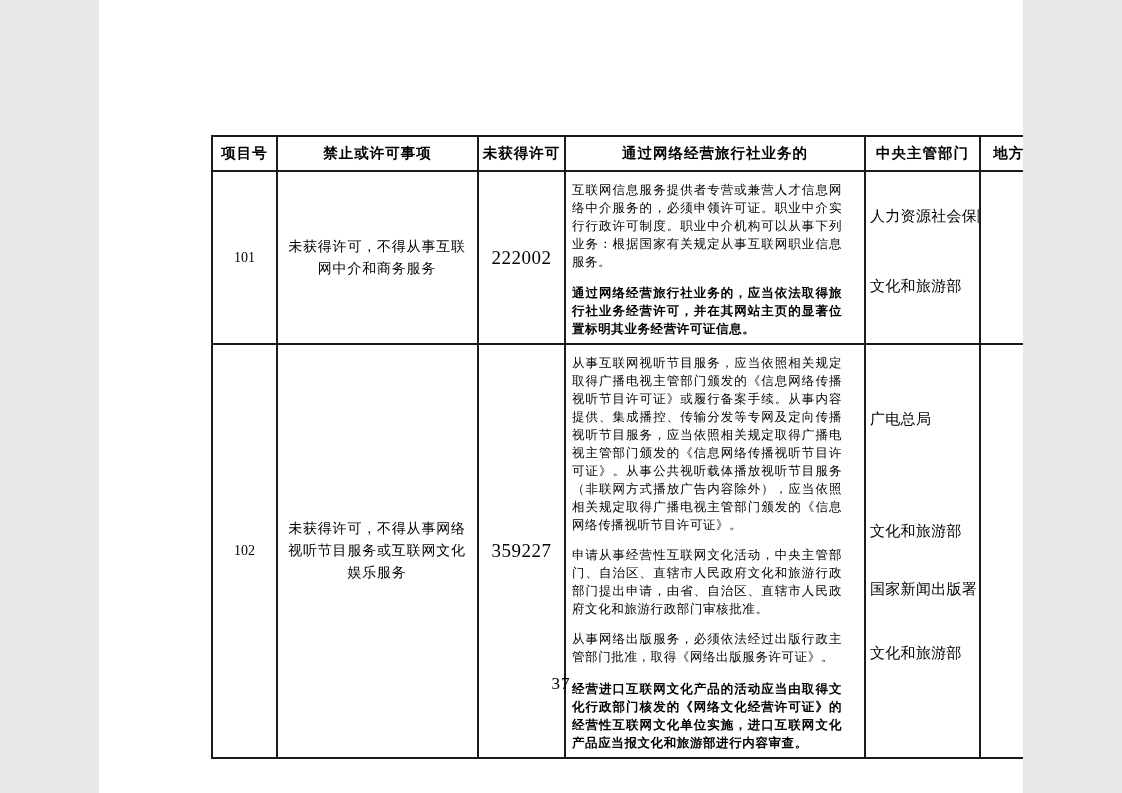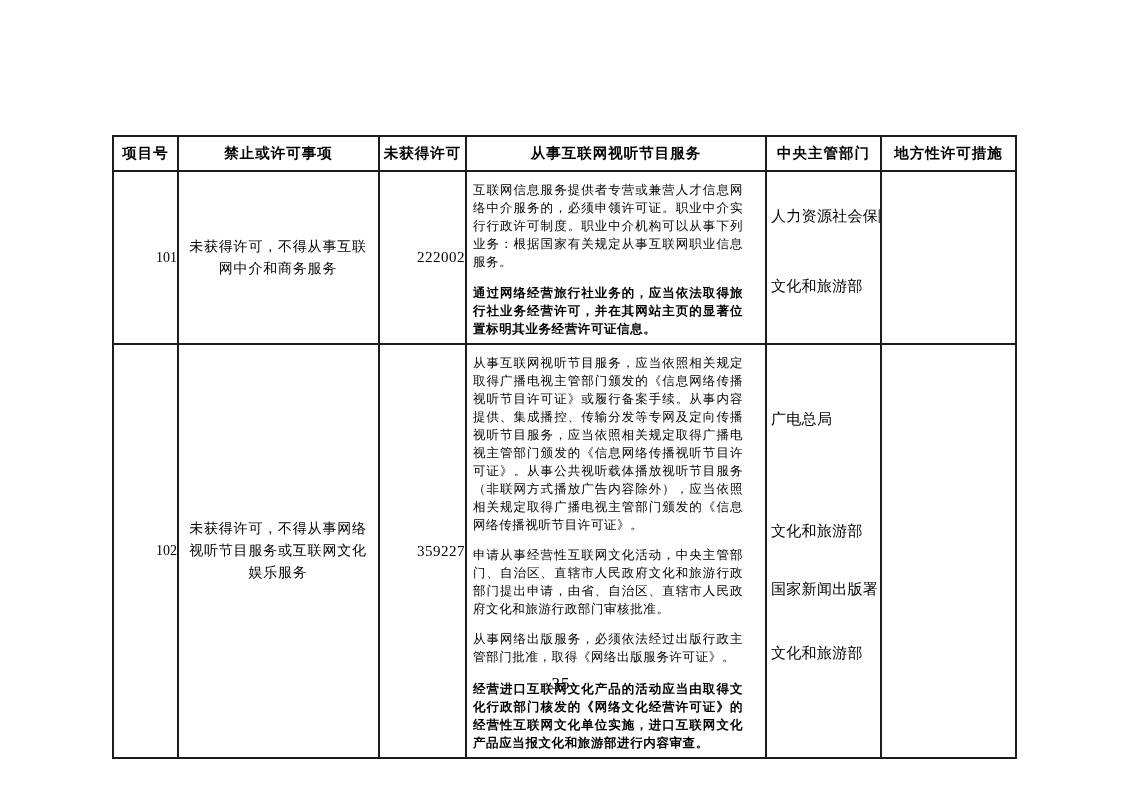--- a/index.html
+++ b/index.html
@@ -1,19 +1,19 @@
 <!DOCTYPE html>
 <html><head>
 <meta charset="utf-8">
 <style>
   * { box-sizing: border-box; margin: 0; padding: 0; }
   html, body { background: #e8e8e8; }
   .page {
     position: relative;
-    width: 1122px;
+    width: 924px;
     height: 793px;
     background: #ffffff;
     margin: 0 auto;
     font-family: "Liberation Serif", "DejaVu Serif", serif;
     color: #000000;
     overflow: hidden;
   }
   table.measures {
     position: absolute;
     left: 112px;
@@ -31,24 +31,24 @@
   tr.row-first  { height: 148px; }
   tr.row-second { height: 349px; }
   th.hcell {
     font-size: 14.5px;
     font-weight: bold;
     text-align: center;
     letter-spacing: 1px;
     padding: 2px;
   }
   td.c-id, td.c-code {
-    text-align: right;
+    text-align: center;
     font-size: 14px;
   }
-  td.c-code { font-size: 15px; letter-spacing: 0.5px; margin-top: 23px; }
+  td.c-code { font-size: 19px; letter-spacing: 0.5px; margin-top: 23px; }
   td.c-item {
     padding: 4px 6px 4px 5px;
     font-size: 14px;
     line-height: 22px;
     letter-spacing: 0.8px;
     text-align: center;
   }
   td.c-desc {
     vertical-align: top;
     padding: 9px 22px 5px 6px;
@@ -98,21 +98,21 @@
       <col style="width:87px">
       <col style="width:300px">
       <col style="width:115px">
       <col style="width:135px">
     </colgroup>
     <thead>
       <tr class="row-header">
         <th class="hcell">项目号</th>
         <th class="hcell">禁止或许可事项</th>
         <th class="hcell">未获得许可</th>
-        <th class="hcell">从事互联网视听节目服务</th>
+        <th class="hcell">通过网络经营旅行社业务的</th>
         <th class="hcell">中央主管部门</th>
         <th class="hcell">地方性许可措施</th>
       </tr>
     </thead>
     <tbody>
       <tr class="row-first">
         <td class="c-id">101</td>
         <td class="c-item">未获得许可，不得从事互联网中介和商务服务</td>
         <td class="c-code">222002</td>
         <td class="c-desc">
@@ -139,15 +139,15 @@
           <span class="dept" style="top:66px;">广电总局</span>
           <span class="dept" style="top:178px;">文化和旅游部</span>
           <span class="dept" style="top:236px;">国家新闻出版署</span>
           <span class="dept" style="top:300px;">文化和旅游部</span>
         </td>
         <td class="c-local"></td>
       </tr>
     </tbody>
   </table>
 
-  <div class="page-number">35</div>
+  <div class="page-number">37</div>
 
 </div>
 
 </body></html>

